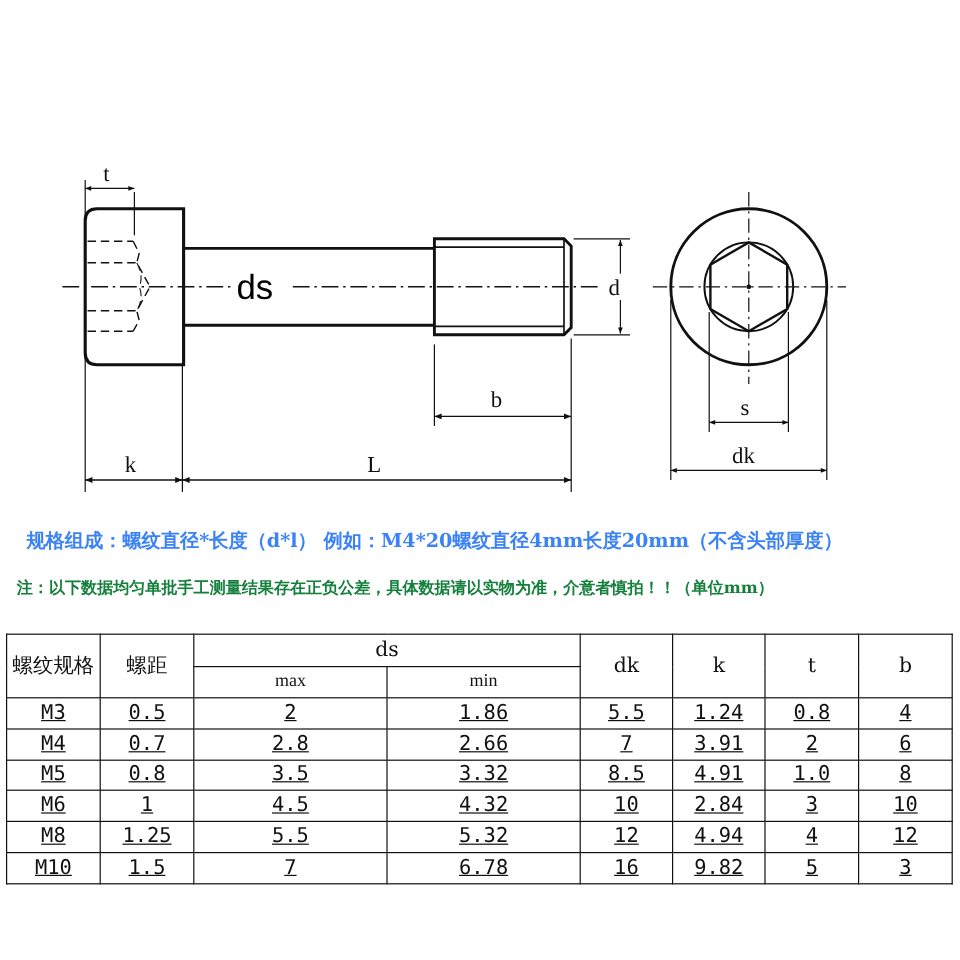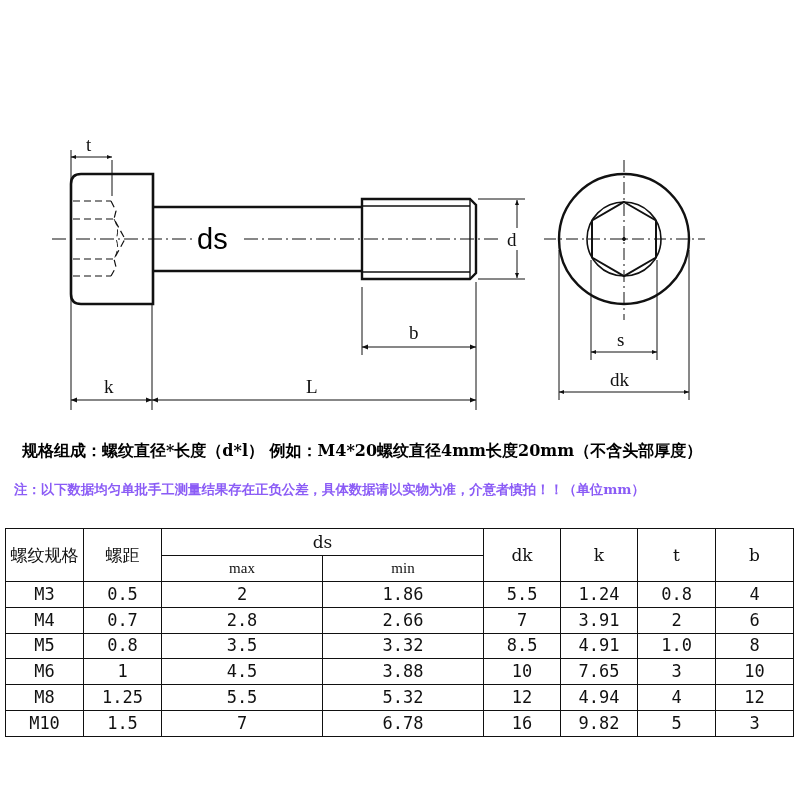--- a/index.html
+++ b/index.html
@@ -5,43 +5,43 @@
   html, body { margin: 0; padding: 0; }
   body {
     width: 800px; height: 800px; background: #ffffff; position: relative; overflow: hidden;
     font-family: "DejaVu Serif", serif; color: #000;
   }
   #diagram { position: absolute; left: 0; top: 0; width: 800px; height: 430px; }
   .lbl { font-family: "Liberation Serif", "DejaVu Serif", serif; font-size: 19px; fill: #111; }
   .ds-lbl { font-family: "Liberation Sans", "DejaVu Sans", sans-serif; font-size: 29px; fill: #000; }
   .spec-line {
     position: absolute; left: 22px; top: 441px; width: 770px; white-space: nowrap;
-    color: #000000; font-weight: bold; font-size: 16px; letter-spacing: 0px;
+    color: #3b82f6; font-weight: bold; font-size: 16px; letter-spacing: 0px;
     font-family: "DejaVu Serif", serif;
   }
   .note-line {
     position: absolute; left: 14px; top: 481px; width: 780px; white-space: nowrap;
-    color: #8b5cf6; font-weight: bold; font-size: 13.4px;
+    color: #15803d; font-weight: bold; font-size: 13.4px;
     font-family: "DejaVu Serif", serif;
   }
   table.spec {
     position: absolute; left: 5px; top: 528px; width: 788px;
     border-collapse: collapse; table-layout: fixed;
     font-family: "DejaVu Sans Mono", "Liberation Mono", monospace;
   }
   table.spec td, table.spec th {
     border: 1.5px solid #111; text-align: center; padding: 0; font-weight: normal;
     font-size: 17px; color: #111; line-height: 1;
   }
   table.spec th { font-family: "DejaVu Sans", sans-serif; }
   table.spec th.sub { font-family: Liberation Serif, serif; font-size: 15px; }
   table.spec th.latin { font-family: "DejaVu Serif", serif; font-size: 17px; }
   table.spec tr.h1 th { height: 26px; }
   table.spec tr.h2 th { height: 25px; }
-  table.spec tbody td { height: 24.8px; }
+  table.spec tbody td { height: 24.8px; text-decoration: underline; }
   .cjk-head { font-size: 17px; line-height: 20px; }
 </style>
 </head>
 <body>
 
 <svg id="diagram" viewBox="0 0 800 430" xmlns="http://www.w3.org/2000/svg">
   <defs>
     <marker id="arr" viewBox="0 0 10 10" refX="10" refY="5" markerWidth="7" markerHeight="5" orient="auto-start-reverse">
       <path d="M0,1 L10,5 L0,9 z" fill="#111"></path>
     </marker>
@@ -177,23 +177,23 @@
       <td>3.32</td>
       <td>8.5</td>
       <td>4.91</td>
       <td>1.0</td>
       <td>8</td>
     </tr>
     <tr>
       <td>M6</td>
       <td>1</td>
       <td>4.5</td>
-      <td>3.88</td>
+      <td>4.32</td>
       <td>10</td>
-      <td>7.65</td>
+      <td>2.84</td>
       <td>3</td>
       <td>10</td>
     </tr>
     <tr>
       <td>M8</td>
       <td>1.25</td>
       <td>5.5</td>
       <td>5.32</td>
       <td>12</td>
       <td>4.94</td>

